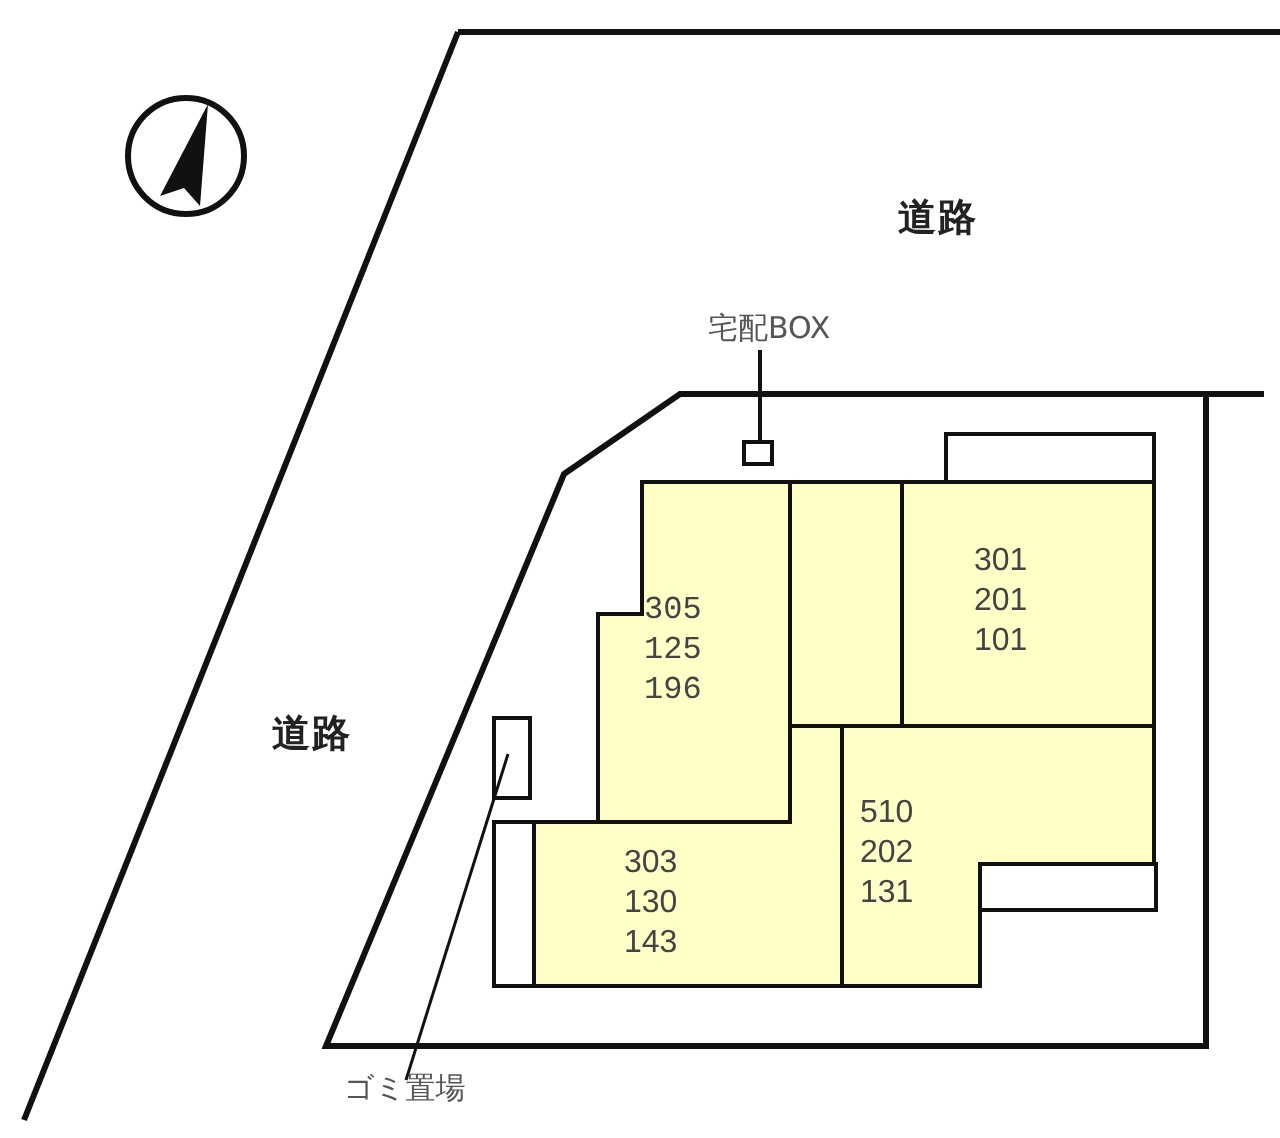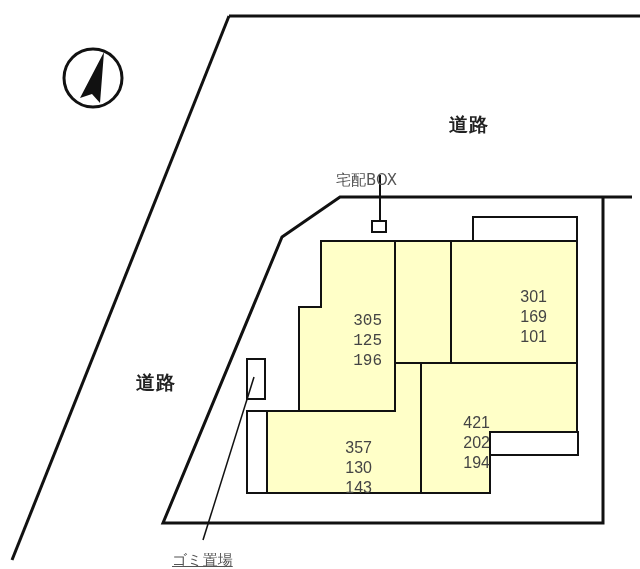--- a/index.html
+++ b/index.html
@@ -1,21 +1,21 @@
 <!DOCTYPE html>
 <html><head>
   <meta charset="utf-8">
   <style>
     html, body { margin: 0; padding: 0; background: #ffffff; }
     body { width: 640px; height: 569px; overflow: hidden; position: relative; }
     svg { position: absolute; left: 0; top: 0; }
-    .lbl { position: absolute; font-family: "DejaVu Sans", sans-serif; color: #333; white-space: nowrap; margin-top: 16px; }
+    .lbl { position: absolute; font-family: "DejaVu Sans", sans-serif; color: #333; white-space: nowrap; }
     .road { font-size: 19px; font-weight: bold; color: #222; letter-spacing: 1px; }
     .note { font-size: 15px; color: #555; }
-    .unit { font-family: "Liberation Sans", sans-serif; font-size: 16px; color: #444; text-align: right; line-height: 20px; width: 60px; }
+    .unit { font-family: "Liberation Sans", sans-serif; font-size: 16px; color: #444; text-align: left; line-height: 20px; width: 60px; }
   </style>
 </head>
 <body>
 
 <svg width="640" height="569" viewBox="0 0 640 569">
 
   <polyline points="229,16 640,16" fill="none" stroke="#111" stroke-width="3"></polyline>
   <line x1="229" y1="16" x2="12" y2="560" stroke="#111" stroke-width="3"></line>
 
   <polyline points="632,197 340,197 282,237 163,523 603,523 603,197" fill="none" stroke="#111" stroke-width="3"></polyline>
@@ -43,35 +43,35 @@
 
   <polygon points="321,241 395,241 395,411 299,411 299,307 321,307" fill="#ffffc8" stroke="#111" stroke-width="2"></polygon>
   <rect x="395" y="241" width="56" height="122" fill="#ffffc8" stroke="#111" stroke-width="2"></rect>
   <rect x="451" y="241" width="126" height="122" fill="#ffffc8" stroke="#111" stroke-width="2"></rect>
   <polygon points="267,411 395,411 395,363 421,363 421,493 267,493" fill="#ffffc8" stroke="#111" stroke-width="2"></polygon>
   <polygon points="421,363 577,363 577,432 490,432 490,493 421,493" fill="#ffffc8" stroke="#111" stroke-width="2"></polygon>
 </svg>
 
 <div class="lbl road" style="left:449px;top:96px;">道路</div>
 <div class="lbl road" style="left:136px;top:354px;">道路</div>
-<div class="lbl note" style="left:336px;top:155px;">宅配BOX</div>
-<div class="lbl note" style="left:172px;top:535px;text-decoration:underline;">ゴミ置場</div>
+<div class="lbl note" style="left:354px;top:155px;">宅配BOX</div>
+<div class="lbl note" style="left:172px;top:535px;">ゴミ置場</div>
 
 <div class="lbl unit" style="left:322px;top:295px;font-family:Liberation Mono, monospace;">
   <div>305</div>
   <div>125</div>
   <div>196</div>
 </div>
 <div class="lbl unit" style="left:487px;top:271px;">
   <div>301</div>
-  <div>169</div>
+  <div>201</div>
   <div>101</div>
 </div>
 <div class="lbl unit" style="left:312px;top:422px;">
-  <div>357</div>
+  <div>303</div>
   <div>130</div>
   <div>143</div>
 </div>
 <div class="lbl unit" style="left:430px;top:397px;">
-  <div>421</div>
+  <div>510</div>
   <div>202</div>
-  <div>194</div>
+  <div>131</div>
 </div>
 
 </body></html>

